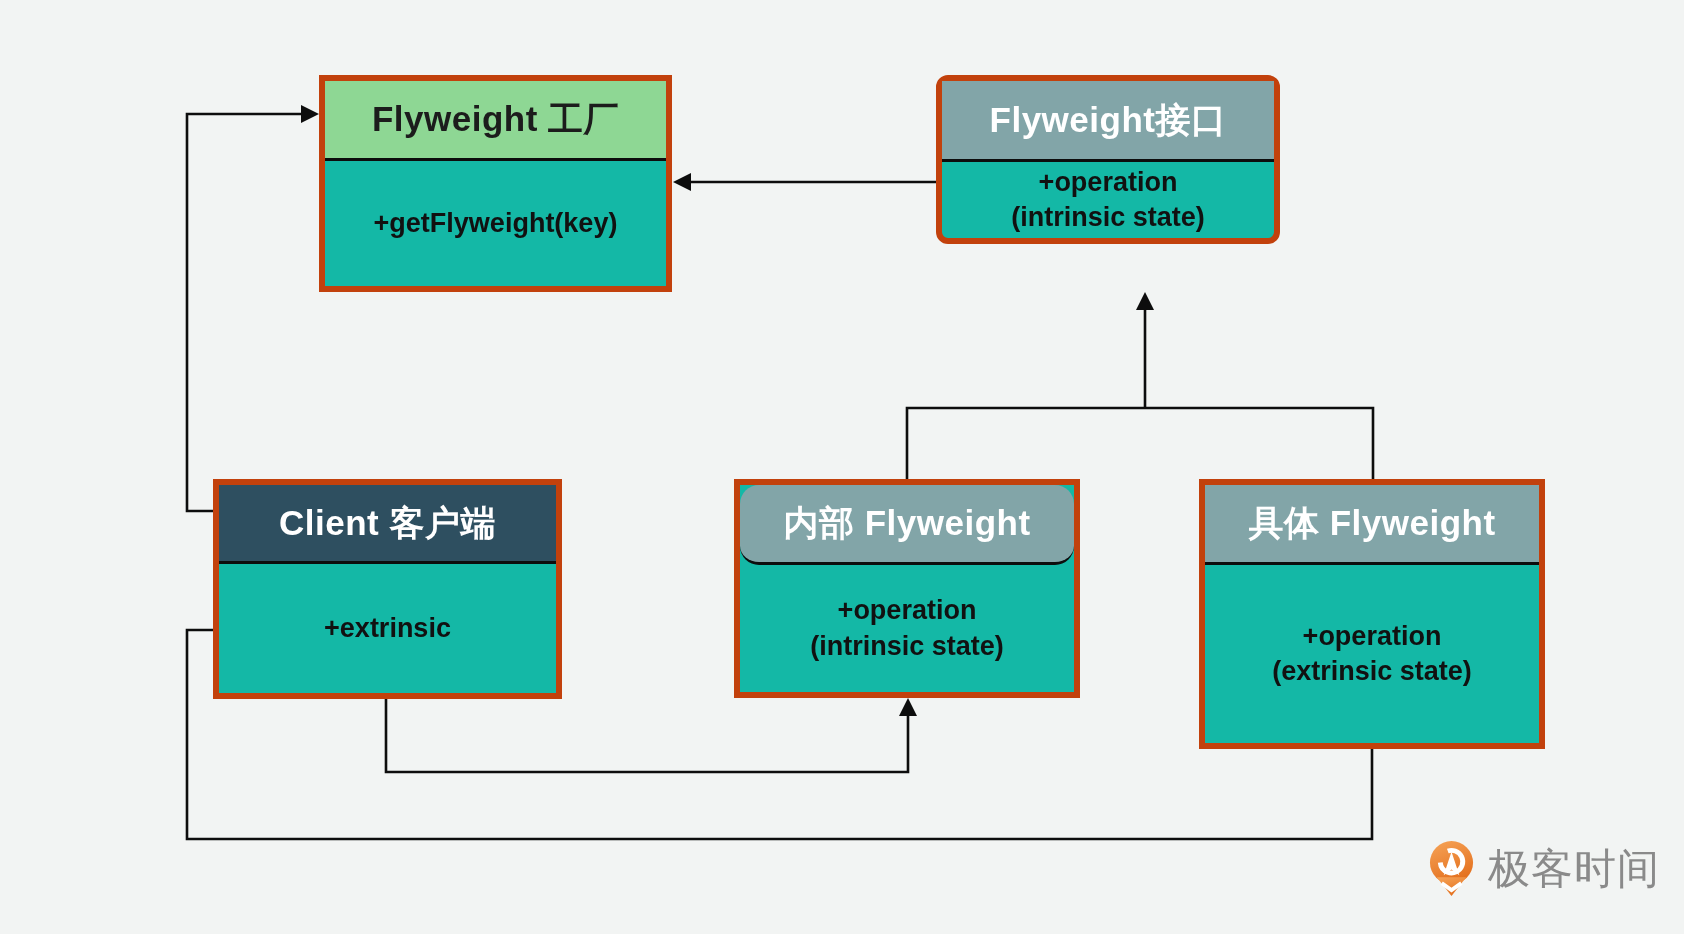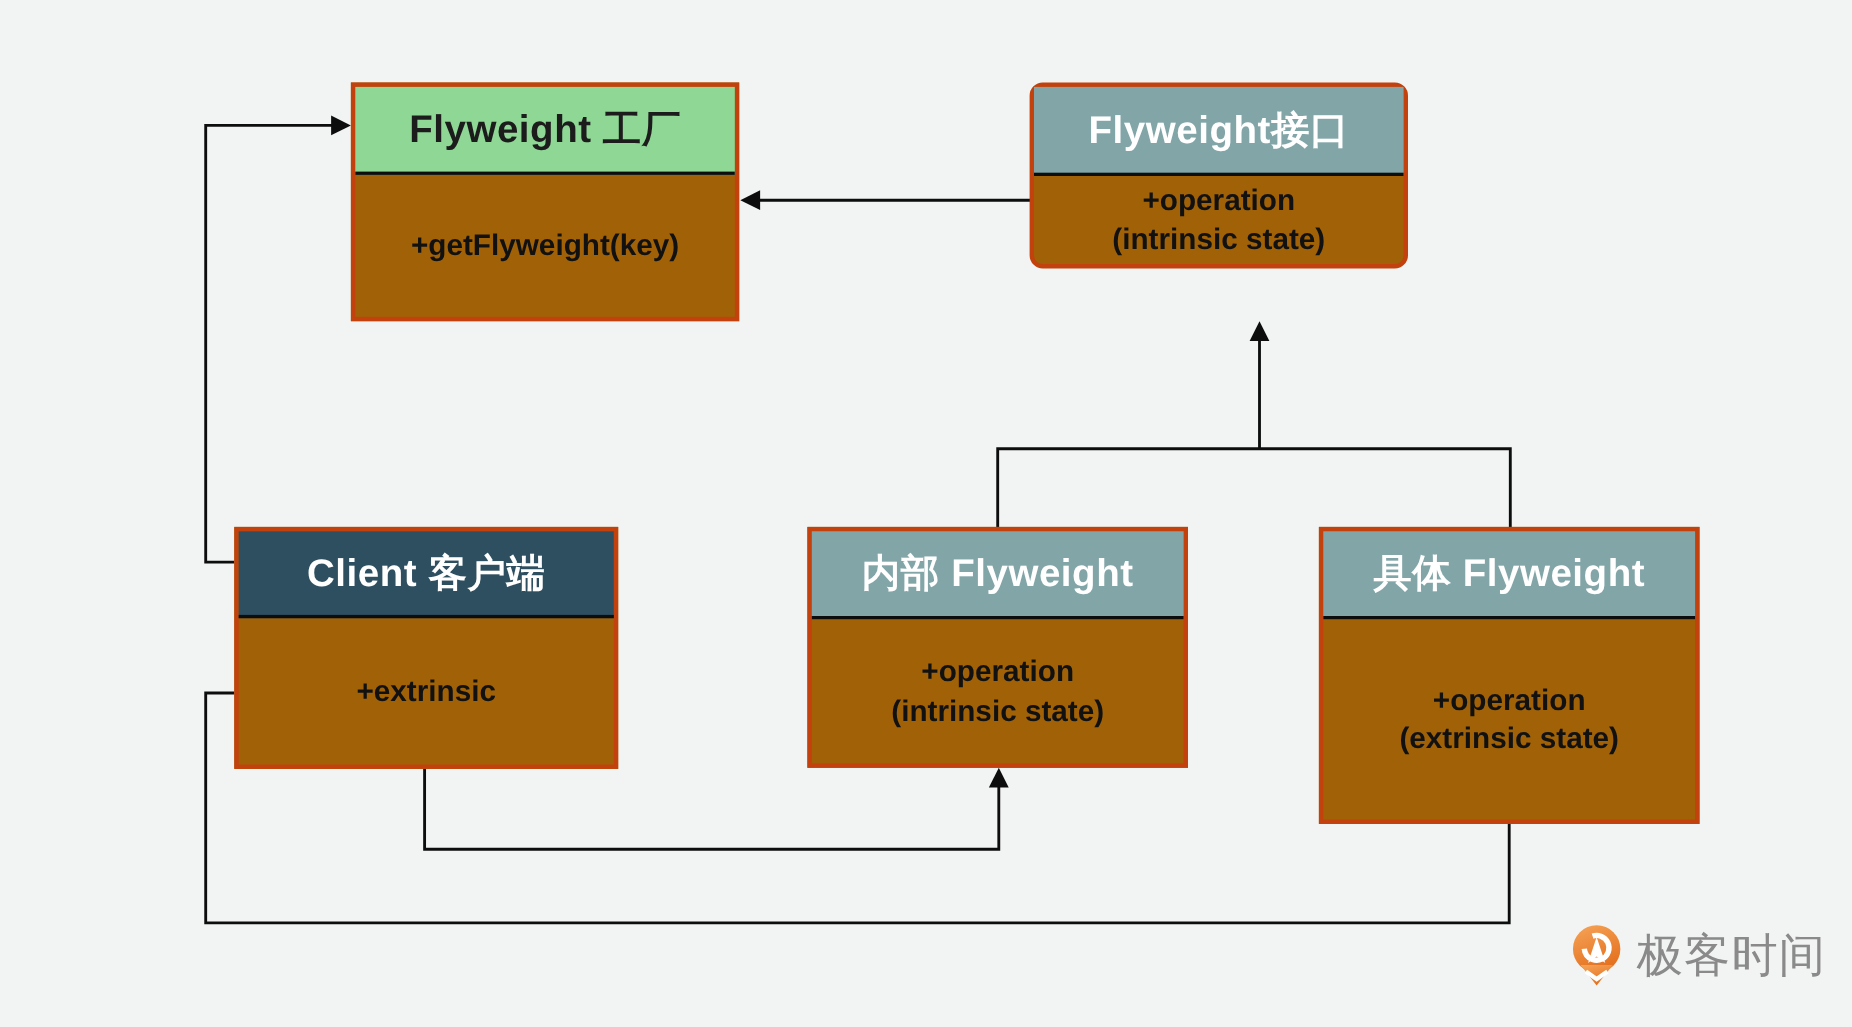--- a/index.html
+++ b/index.html
@@ -21,22 +21,22 @@
   .connectors {
     position: absolute;
     left: 0;
     top: 0;
     width: 1684px;
     height: 934px;
   }
   .node {
     position: absolute;
     box-sizing: border-box;
-    border: 4px solid #c2410c;
-    background: #a16207;
+    border: 6px solid #c2410c;
+    background: #14b8a6;
     display: flex;
     flex-direction: column;
   }
   .node-header {
     box-sizing: border-box;
     border-bottom: 3px solid #0d0d0d;
     display: flex;
     align-items: center;
     justify-content: center;
     font-size: 35px;
@@ -57,21 +57,21 @@
     text-align: center;
   }
   
   .node-factory   { left: 319px;  top: 75px;  width: 353px; height: 217px; }
   .node-factory   .node-header { height: 80px; }
   .node-interface { left: 936px;  top: 75px;  width: 344px; height: 169px; border-radius: 12px; }
   .node-interface .node-header { height: 81px; }
   .node-client    { left: 213px;  top: 479px; width: 349px; height: 220px; }
   .node-client    .node-header { height: 79px; }
   .node-intrinsic { left: 734px;  top: 479px; width: 346px; height: 219px; }
-  .node-intrinsic .node-header { height: 80px; }
+  .node-intrinsic .node-header { height: 80px; border-radius: 19px; }
   .node-concrete  { left: 1199px; top: 479px; width: 346px; height: 270px; }
   .node-concrete  .node-header { height: 80px; }
 
   .logo {
     position: absolute;
     left: 1428px;
     top: 840px;
     display: flex;
     align-items: center;
     gap: 13px;

